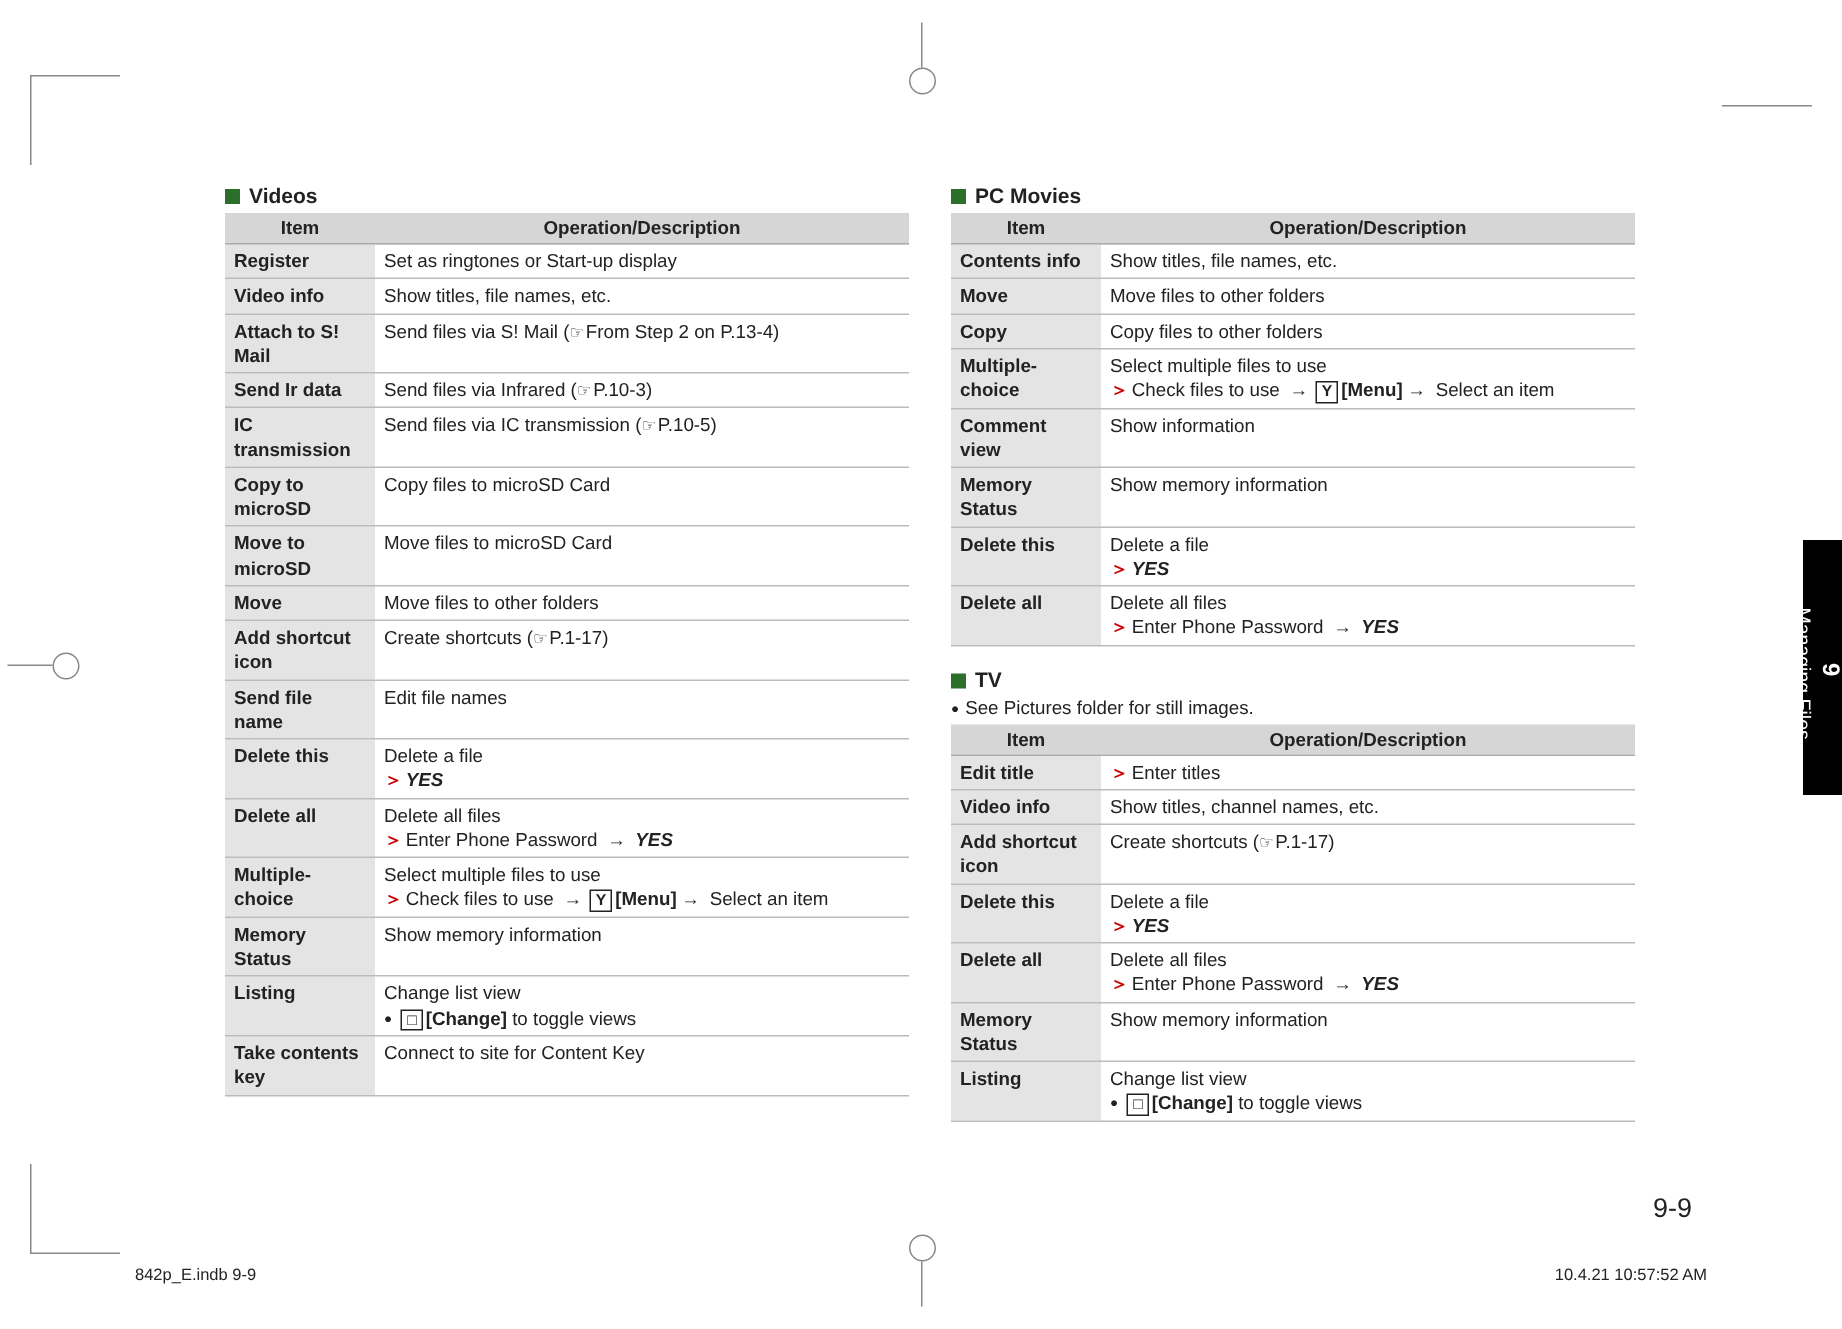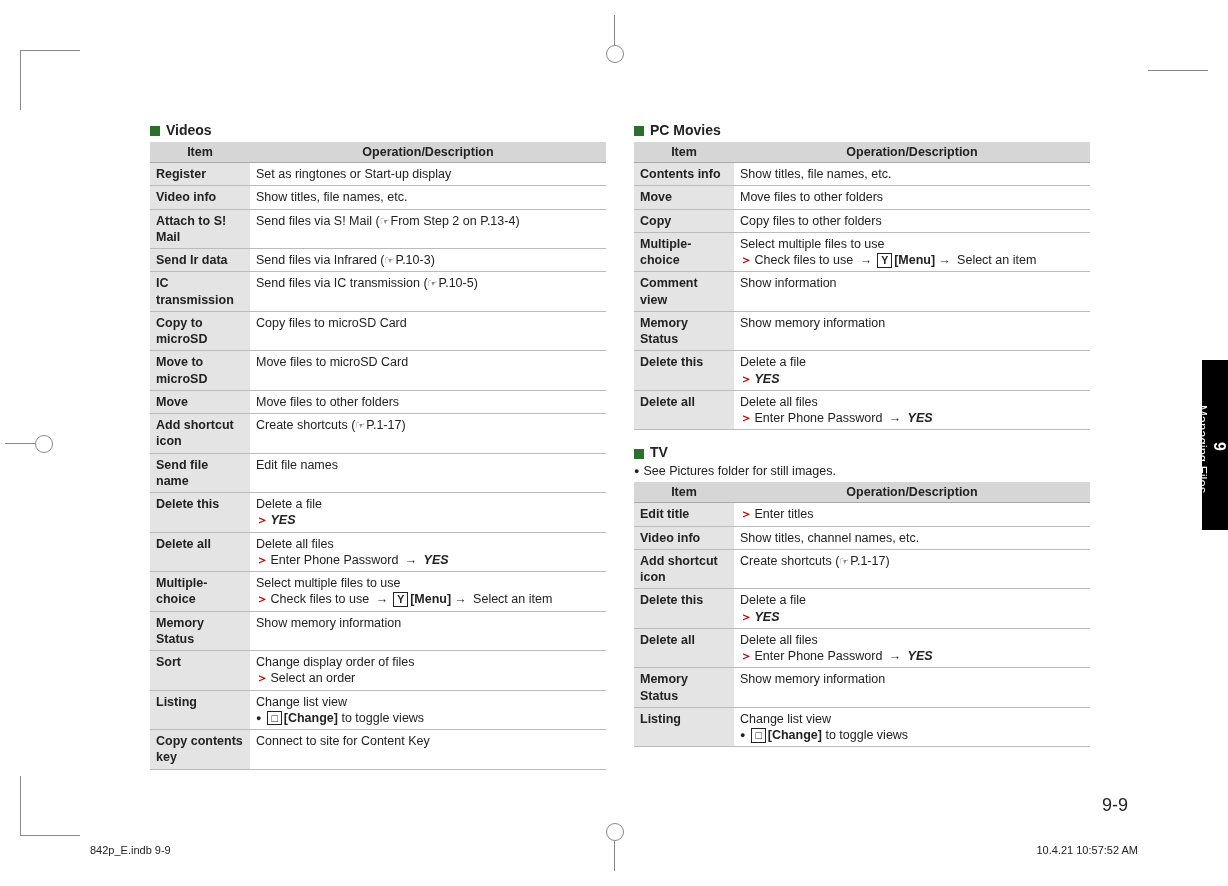--- a/index.html
+++ b/index.html
@@ -111,29 +111,25 @@
           </tr>
           <tr>
             <td class="item">Multiple-choice</td>
             <td>Select multiple files to use<br><span class="arrow">＞</span>Check files to use <span class="rarr"></span><span class="keybox">Y</span><span class="bold">[Menu]</span><span class="rarr"></span> Select an item</td>
           </tr>
           <tr>
             <td class="item">Memory Status</td>
             <td>Show memory information</td>
           </tr>
           <tr>
-            <td class="item">Sort</td>
-            <td>Change display order of files<br><span class="arrow">＞</span>Select an order</td>
-          </tr>
-          <tr>
             <td class="item">Listing</td>
             <td>Change list view<br><span class="bullet"></span><span class="keybox">□</span><span class="bold">[Change]</span> to toggle views</td>
           </tr>
           <tr>
-            <td class="item">Copy contents key</td>
+            <td class="item">Take contents key</td>
             <td>Connect to site for Content Key</td>
           </tr>
         </tbody>
     </table>
   </div>
 
   <div class="col">
     <div class="sect-title">
       <span class="sq"></span><span>PC Movies</span>
     </div>

